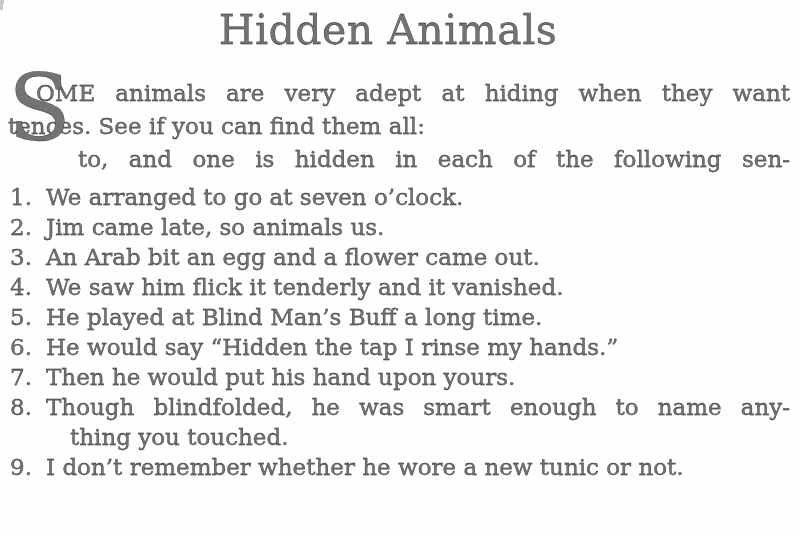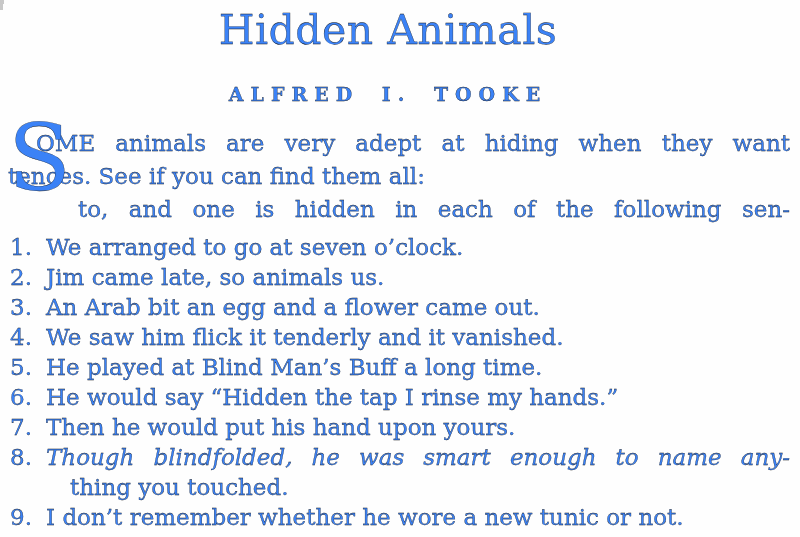--- a/index.html
+++ b/index.html
@@ -3,21 +3,21 @@
 <meta charset="utf-8">
 <style>
   html, body { margin: 0; padding: 0; background: #ffffff; }
   .page {
     position: relative;
     width: 800px;
     height: 530px;
     background: #fefefe;
     overflow: hidden;
     font-family: "DejaVu Serif", serif;
-    color: #3b82f6;
+    color: #737373;
     -webkit-text-stroke: 0.3px #141414;
   }
   .header { text-align: center; padding-right: 24px; }
   .title {
     margin: 0;
     padding-top: 7px;
     font-size: 41px;
     line-height: 47px;
     font-weight: 500;
     letter-spacing: 0.5px;
@@ -49,37 +49,36 @@
   .iline-3 { margin-left: 0; }
   .puzzle-list { margin: 6px 10px 0 8px; font-size: 23px; }
   .row { display: flex; height: 30px; line-height: 30px; }
   .num {
     flex: 0 0 38px;
     width: 38px;
     padding-left: 2px;
     box-sizing: border-box;
   }
   .txt { flex: 1 1 auto; white-space: nowrap; }
-  .txt.justify-last { text-align: justify; text-align-last: justify; font-style: italic; }
+  .txt.justify-last { text-align: justify; text-align-last: justify; }
   .txt.indent { margin-left: 24px; }
   .artifact { position: absolute; background: #c8c8c8; }
   .artifact-1 { left: 0; top: 55; width: 4px; height: 4px; }
   .artifact-2 { left: 0; top: 452; width: 3px; height: 10px; }
 </style>
 </head>
 <body>
 
 <div class="page">
 
   <div class="artifact artifact-1"></div>
   <div class="artifact artifact-2"></div>
 
   <div class="header">
     <h1 class="title">Hidden Animals</h1>
-    <div class="byline">ALFRED I. TOOKE</div>
   </div>
 
   <div class="intro">
     <span class="dropcap">S</span>
     <div class="iline iline-1">OME animals are very adept at hiding when they want</div>
     <div class="iline iline-3">tences. See if you can find them all:</div>
     <div class="iline iline-2">to, and one is hidden in each of the following sen-</div>
   </div>
 
   <div class="puzzle-list">

